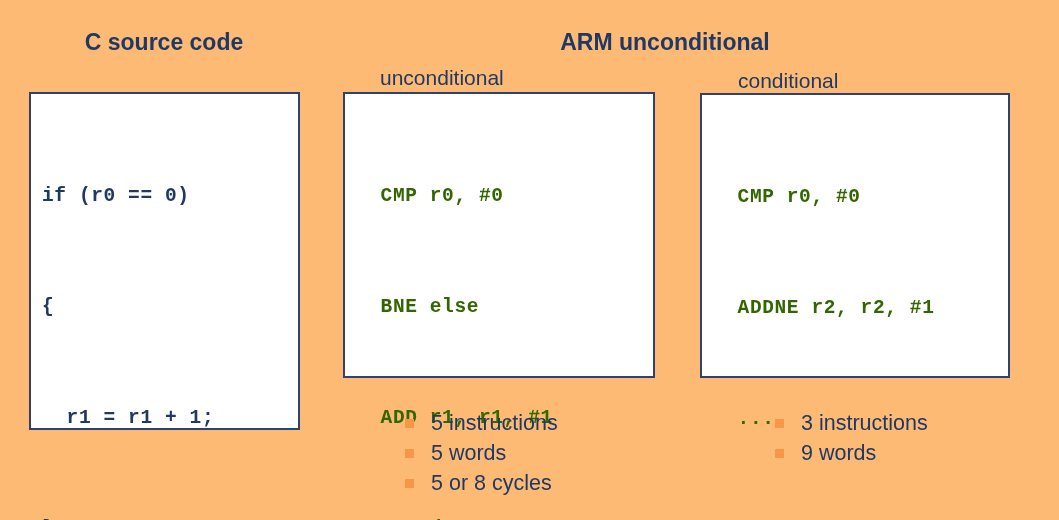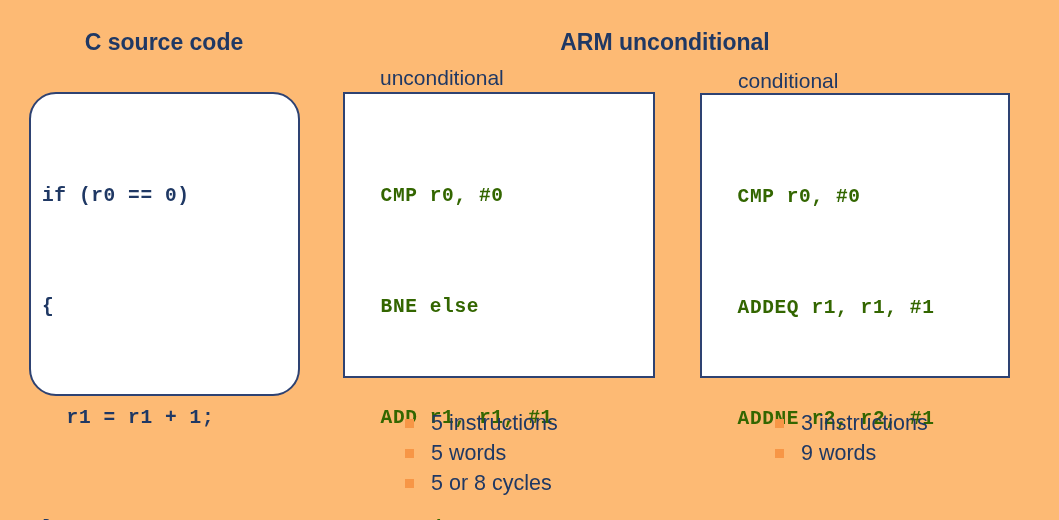--- a/index.html
+++ b/index.html
@@ -91,21 +91,21 @@
 <div id="slide">
 
   <div class="col-title" style="left:44px; top:29px; width:240px;">C source code</div>
 
   <div class="col-title" style="left:545px; top:29px; width:240px;">ARM unconditional</div>
 
   <div class="sub-title" style="left:380px; top:66px; width:240px;">unconditional</div>
 
   <div class="sub-title" style="left:738px; top:69px; width:240px;">conditional</div>
 
-  <div class="code-box" style="left:29px; top:92px; width:271px; height:304px;border-radius:27px;">
+  <div class="code-box" style="left:29px; top:92px; width:271px; height:338px;">
     <div class="code-body code-c">
       <span class="code-line">if (r0 == 0)</span>
       <span class="code-line">{</span>
       <span class="code-line">  r1 = r1 + 1;</span>
       <span class="code-line">}</span>
       
       
       
       
     </div>
@@ -120,21 +120,20 @@
       
       
       
       
     </div>
   </div>
 
   <div class="code-box" style="left:700px; top:93px; width:310px; height:285px;">
     <div class="code-body code-asm">
       <span class="code-line">  CMP r0, #0</span>
-      <span class="code-line">  ADDEQ r1, r1, #1</span>
       <span class="code-line">  ADDNE r2, r2, #1</span>
       <span class="code-line">  ...</span>
     </div>
   </div>
 
   <ul class="bullets" style="left:405px; top:408px;">
     <li>
       <span class="marker"></span>
       <span>5 instructions</span>
     </li>

